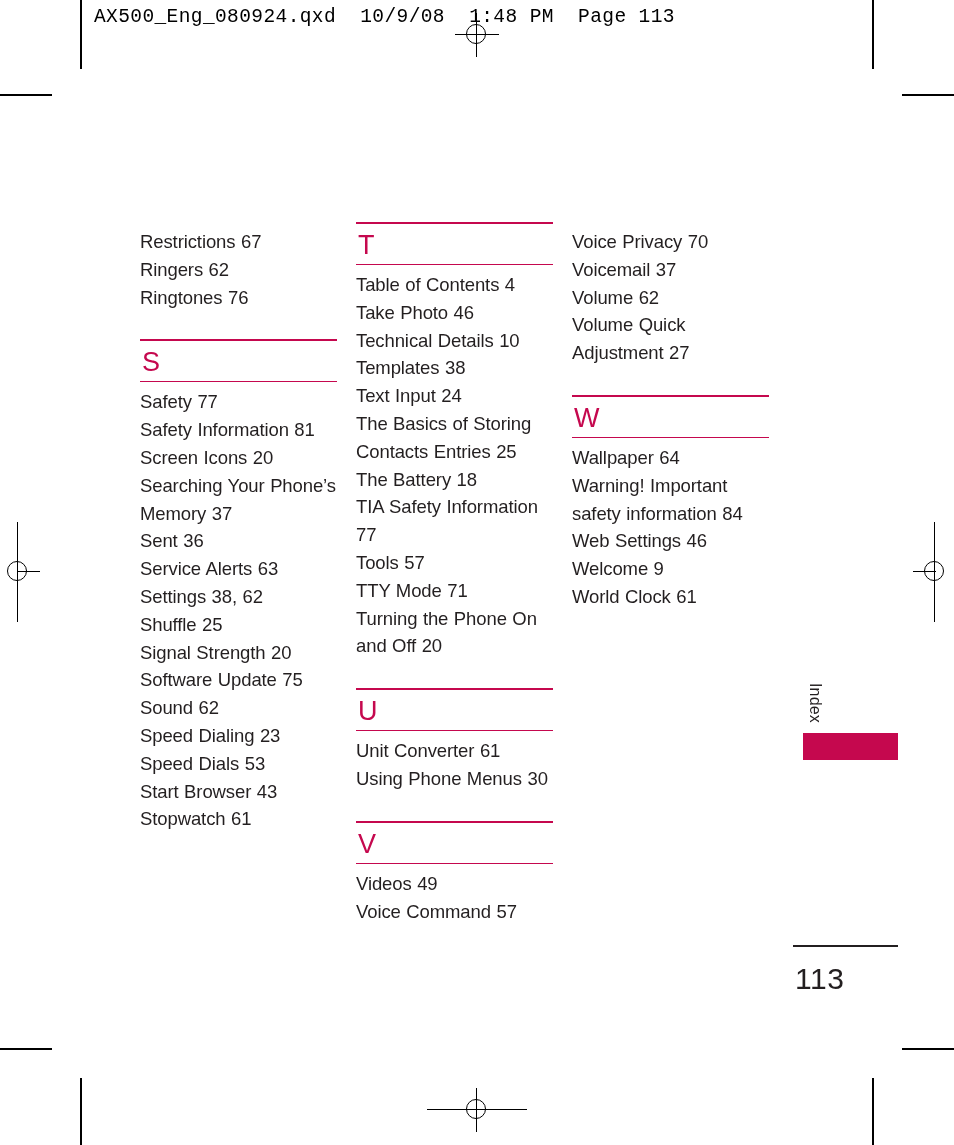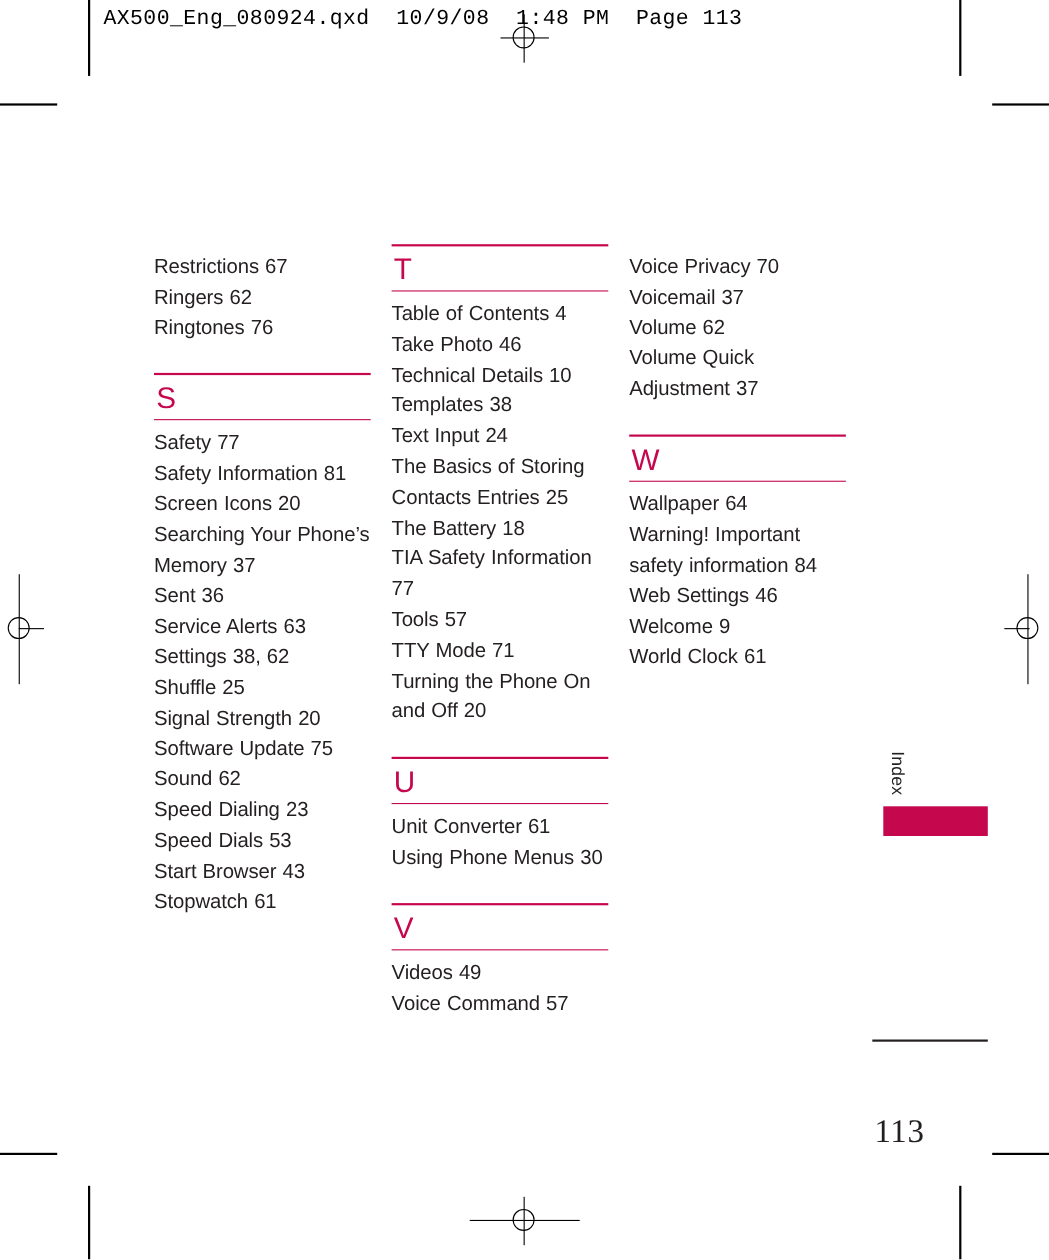--- a/index.html
+++ b/index.html
@@ -162,22 +162,22 @@
     position: absolute;
     left: 793px;
     top: 945px;
     width: 105px;
     height: 1.5px;
     background: #231f20;
   }
   .folio {
     position: absolute;
     left: 795px;
-    top: 1012px;
-    font-family: Liberation Serif, serif;
+    top: 962px;
+    font-family: Liberation Sans, sans-serif;
     font-size: 30px;
     color: #231f20;
     letter-spacing: 0.5px;
   }
 </style>
 </head>
 <body>
 
 <div class="mark" style="left:80px; top:0; width:1.5px; height:69px;"></div>
 <div class="mark" style="left:0; top:94px; width:52px; height:1.5px;"></div>
@@ -284,21 +284,21 @@
         <div class="entries">
           <div class="entry">Videos 49</div>
           <div class="entry">Voice Command 57</div>
         </div>
       </div>
     <div class="col col-3">
         <div class="entries">
           <div class="entry">Voice Privacy 70</div>
           <div class="entry">Voicemail 37</div>
           <div class="entry">Volume 62</div>
-          <div class="entry">Volume Quick Adjustment 37</div>
+          <div class="entry">Volume Quick Adjustment 27</div>
         </div>
         <div class="gap-after"></div>
         <div class="section">
           <div class="rule-top"></div>
           <div class="letter">W</div>
           <div class="rule-bottom"></div>
         </div>
         <div class="entries">
           <div class="entry">Wallpaper 64</div>
           <div class="entry">Warning! Important safety information 84</div>

